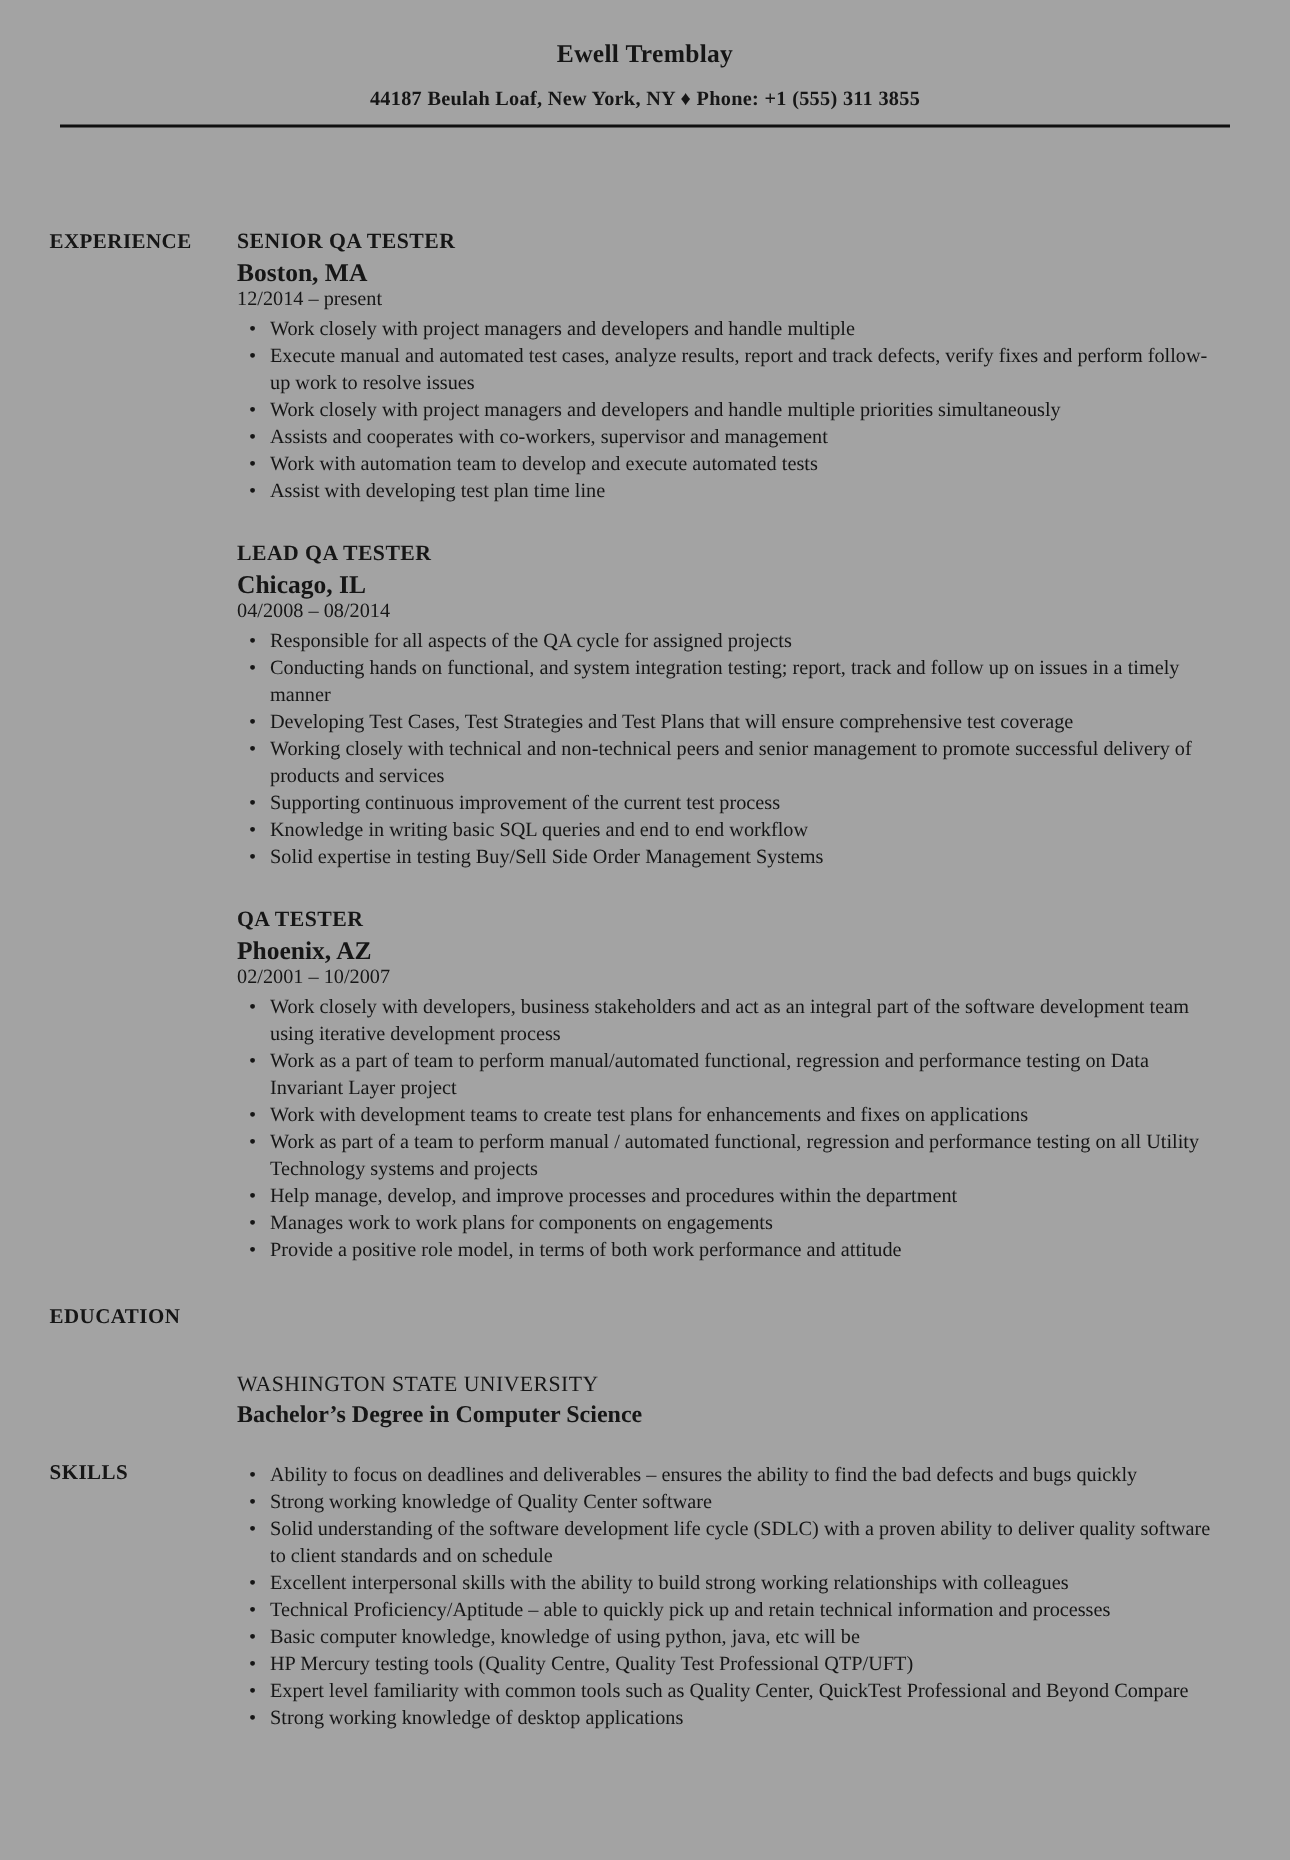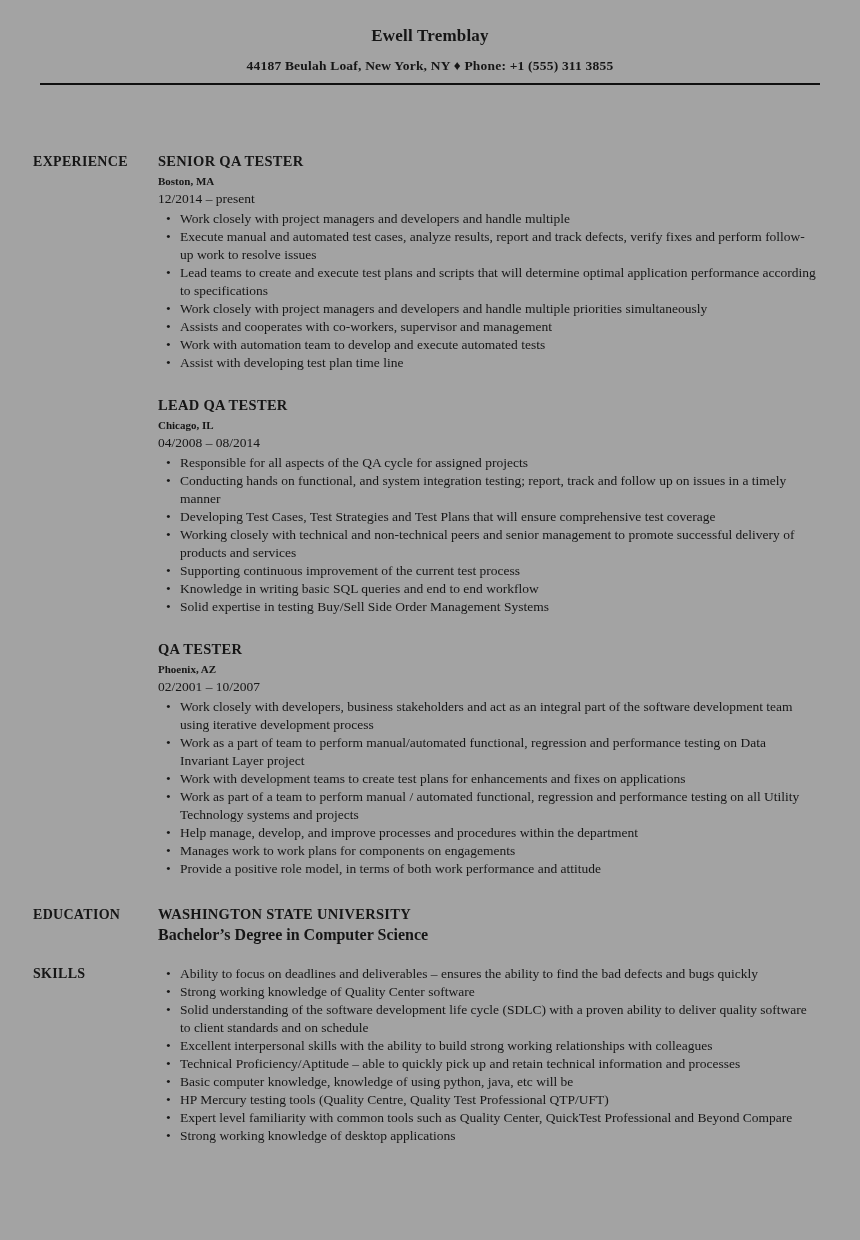--- a/index.html
+++ b/index.html
@@ -47,21 +47,21 @@
   
   .job { margin-bottom: 25px; }
   .job:last-child { margin-bottom: 0; }
   .job-title {
     font-size: 14.5px;
     font-weight: bold;
     letter-spacing: 0.3px;
     margin-bottom: 3px;
   }
   .job-location {
-    font-size: 11px;
+    font-size: 17px;
     font-weight: bold;
     line-height: 17px;
   }
   .job-dates {
     font-size: 13.5px;
     line-height: 17px;
     margin-bottom: 3px;
   }
   
   ul.bullets { list-style: none; }
@@ -74,23 +74,24 @@
   ul.bullets li::before {
     content: "\2022";
     position: absolute;
     left: 8px;
     top: 0;
   }
   
   .edu-row { margin-top: 28px; }
   .school {
     font-size: 14.5px;
-    font-weight: bold;
+    font-weight: normal;
     letter-spacing: 0.3px;
     margin-bottom: 3px;
+    margin-top: 45px;
   }
   .degree {
     font-size: 16px;
     font-weight: bold;
     line-height: 17px;
   }
   
   .skills-row { margin-top: 22px; }
 </style>
 </head>
@@ -110,21 +111,20 @@
       <div class="section-label">EXPERIENCE</div>
       <div class="section-body">
 
         <div class="job">
           <div class="job-title">SENIOR QA TESTER</div>
           <div class="job-location">Boston, MA</div>
           <div class="job-dates">12/2014 – present</div>
           <ul class="bullets">
               <li>Work closely with project managers and developers and handle multiple</li>
               <li>Execute manual and automated test cases, analyze results, report and track defects, verify fixes and perform follow-up work to resolve issues</li>
-              <li>Lead teams to create and execute test plans and scripts that will determine optimal application performance according to specifications</li>
               <li>Work closely with project managers and developers and handle multiple priorities simultaneously</li>
               <li>Assists and cooperates with co-workers, supervisor and management</li>
               <li>Work with automation team to develop and execute automated tests</li>
               <li>Assist with developing test plan time line</li>
             </ul>
         </div>
 
         <div class="job">
           <div class="job-title">LEAD QA TESTER</div>
           <div class="job-location">Chicago, IL</div>

